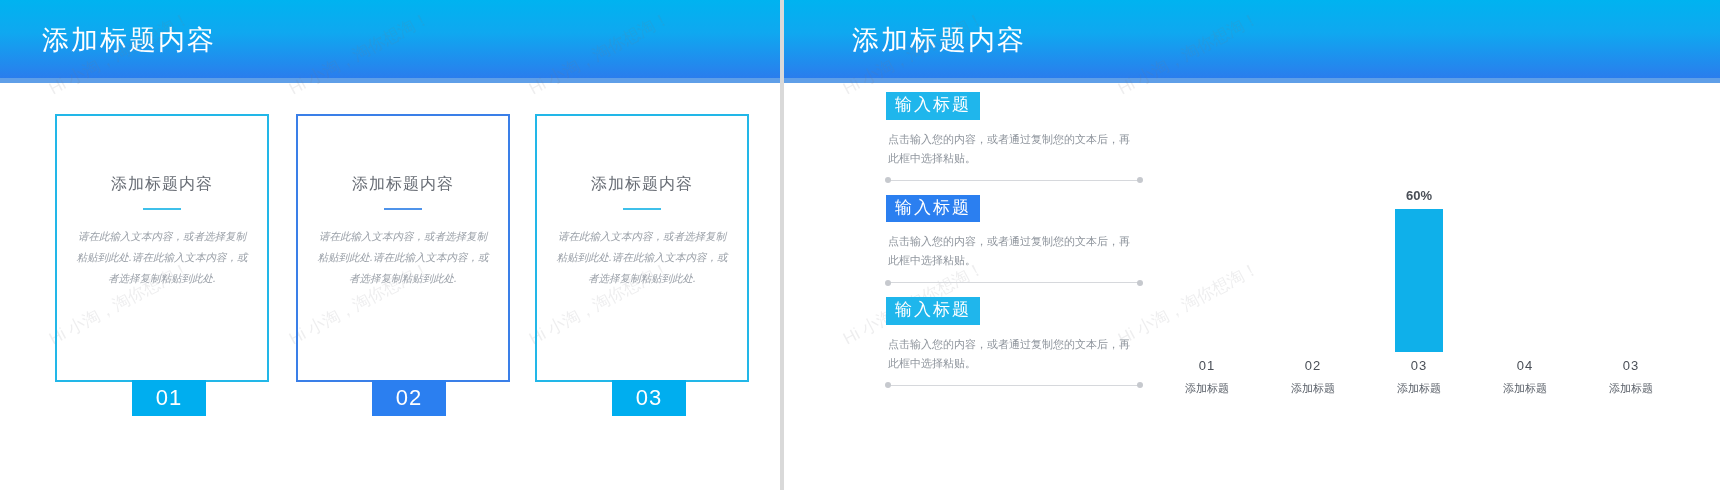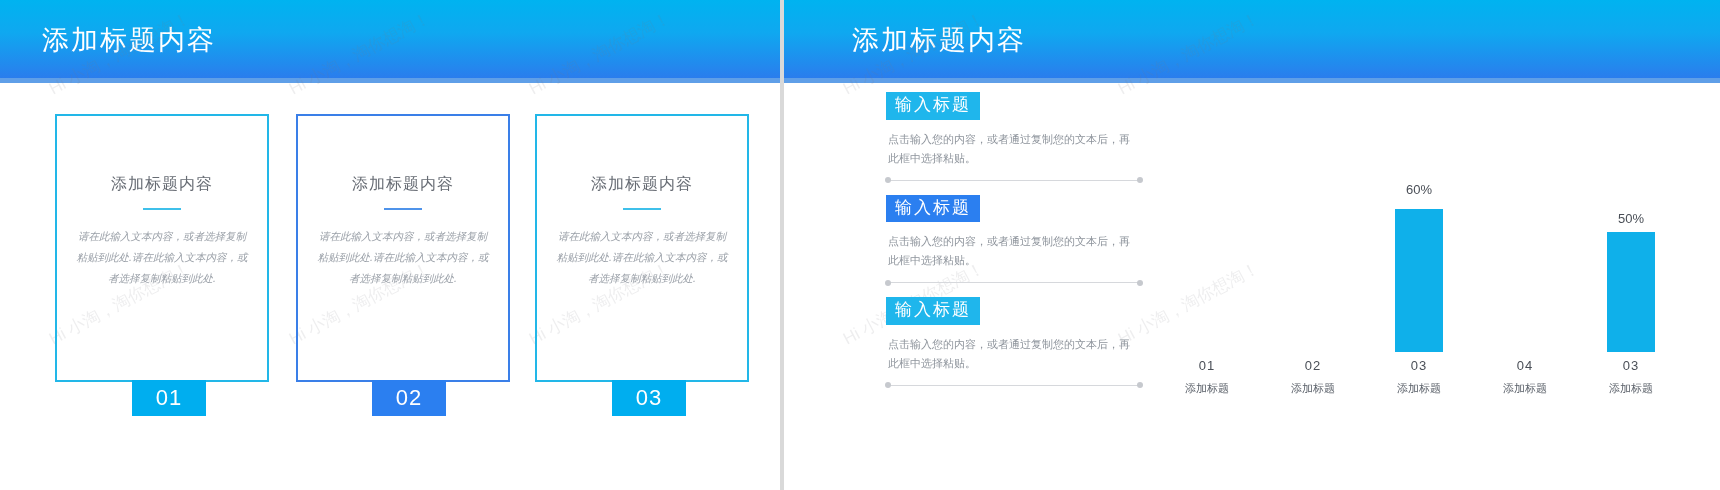--- a/index.html
+++ b/index.html
@@ -307,29 +307,25 @@
       <div class="sep"></div>
 
     </div>
 
     <div class="chart">
       <div class="plot">
 
 
 
         <div class="bar-slot" style="left:212px;">
-          <div class="bar-value" style="bottom: 155px;">60%</div>
+          <div class="bar-value" style="bottom: 149px; font-weight: bold;">60%</div>
           <div class="bar" style="height: 143px; background: rgb(15, 176, 234);"></div>
         </div>
 
 
-        <div class="bar-slot" style="left:424px;">
-          <div class="bar-value" style="bottom: 126px;">50%</div>
-          <div class="bar" style="height: 120px; background: rgb(15, 176, 234);"></div>
-        </div>
 
       </div>
 
       <div class="axis-labels">
         <div class="axis-cell" style="left:0px;">
           <div class="axis-num">01</div>
           <div class="axis-cap">添加标题</div>
         </div>
         <div class="axis-cell" style="left:106px;">
           <div class="axis-num">02</div>

